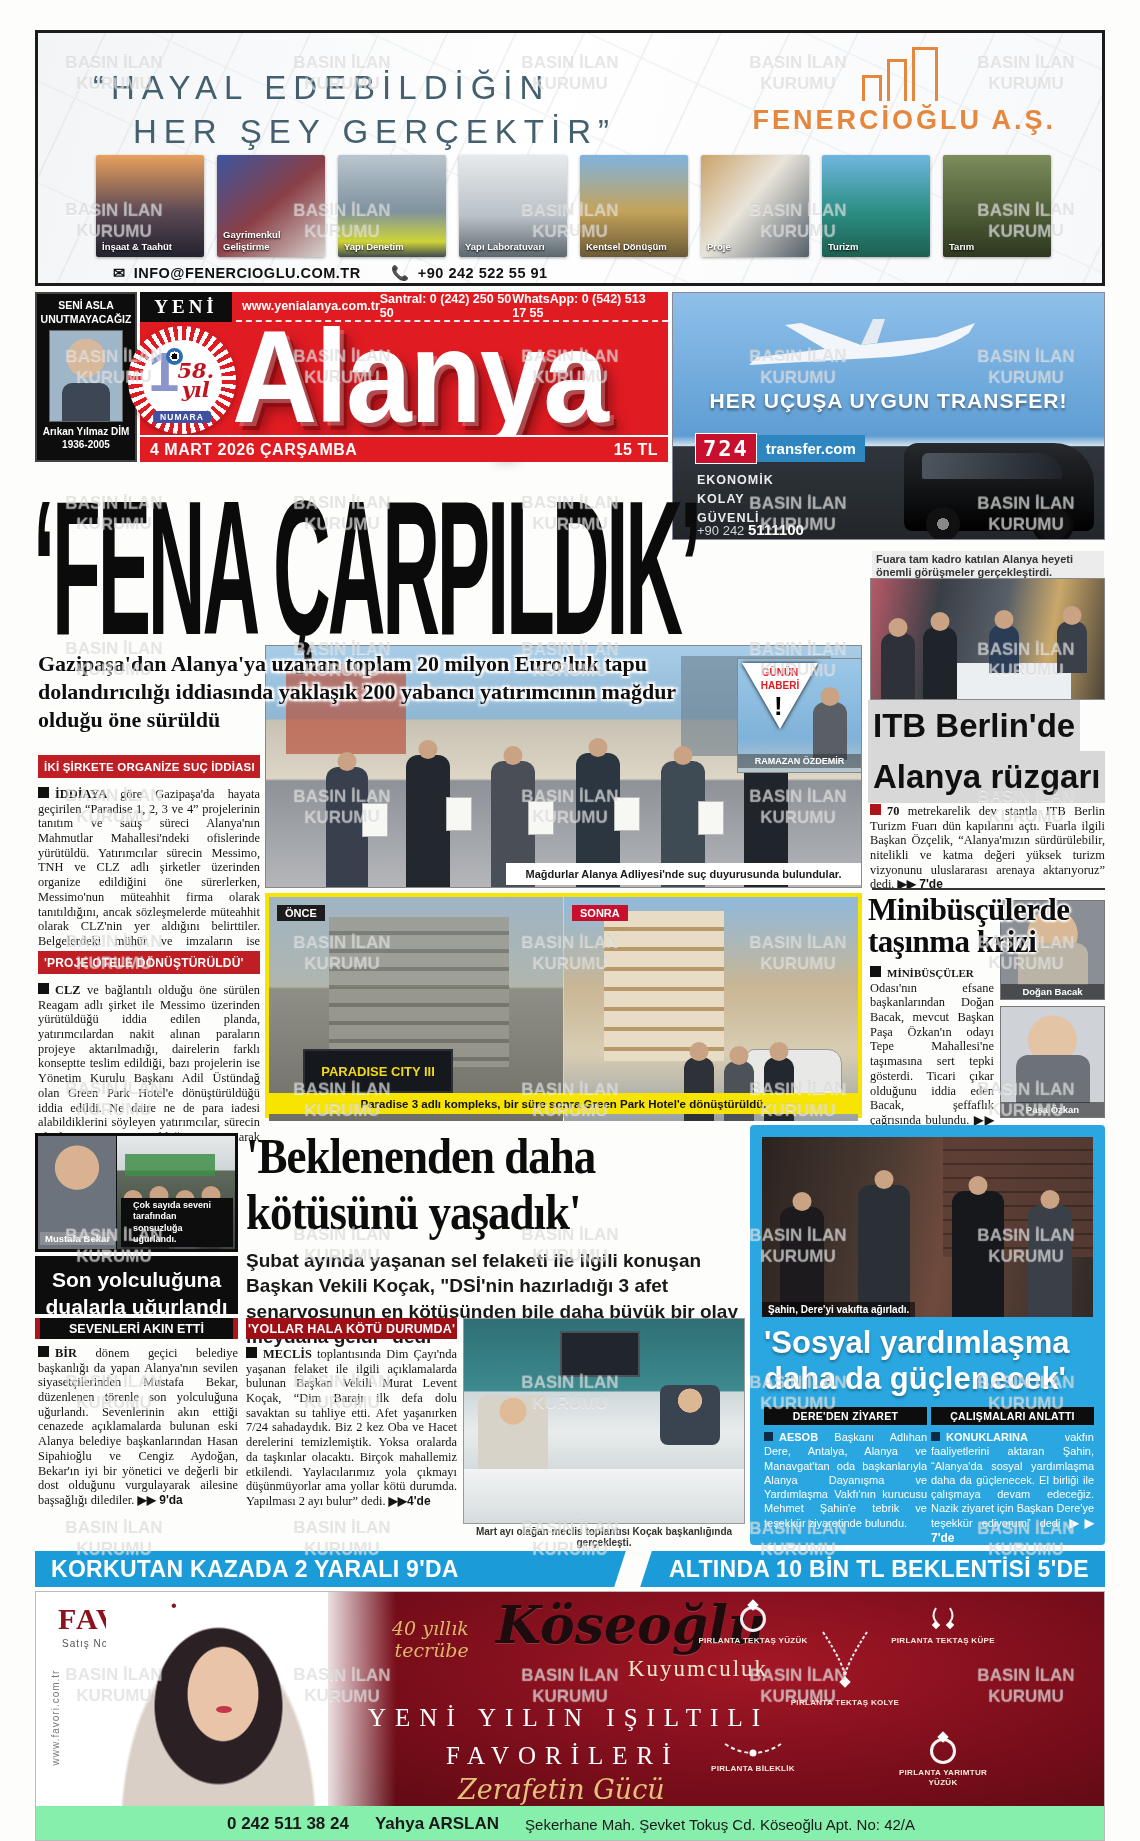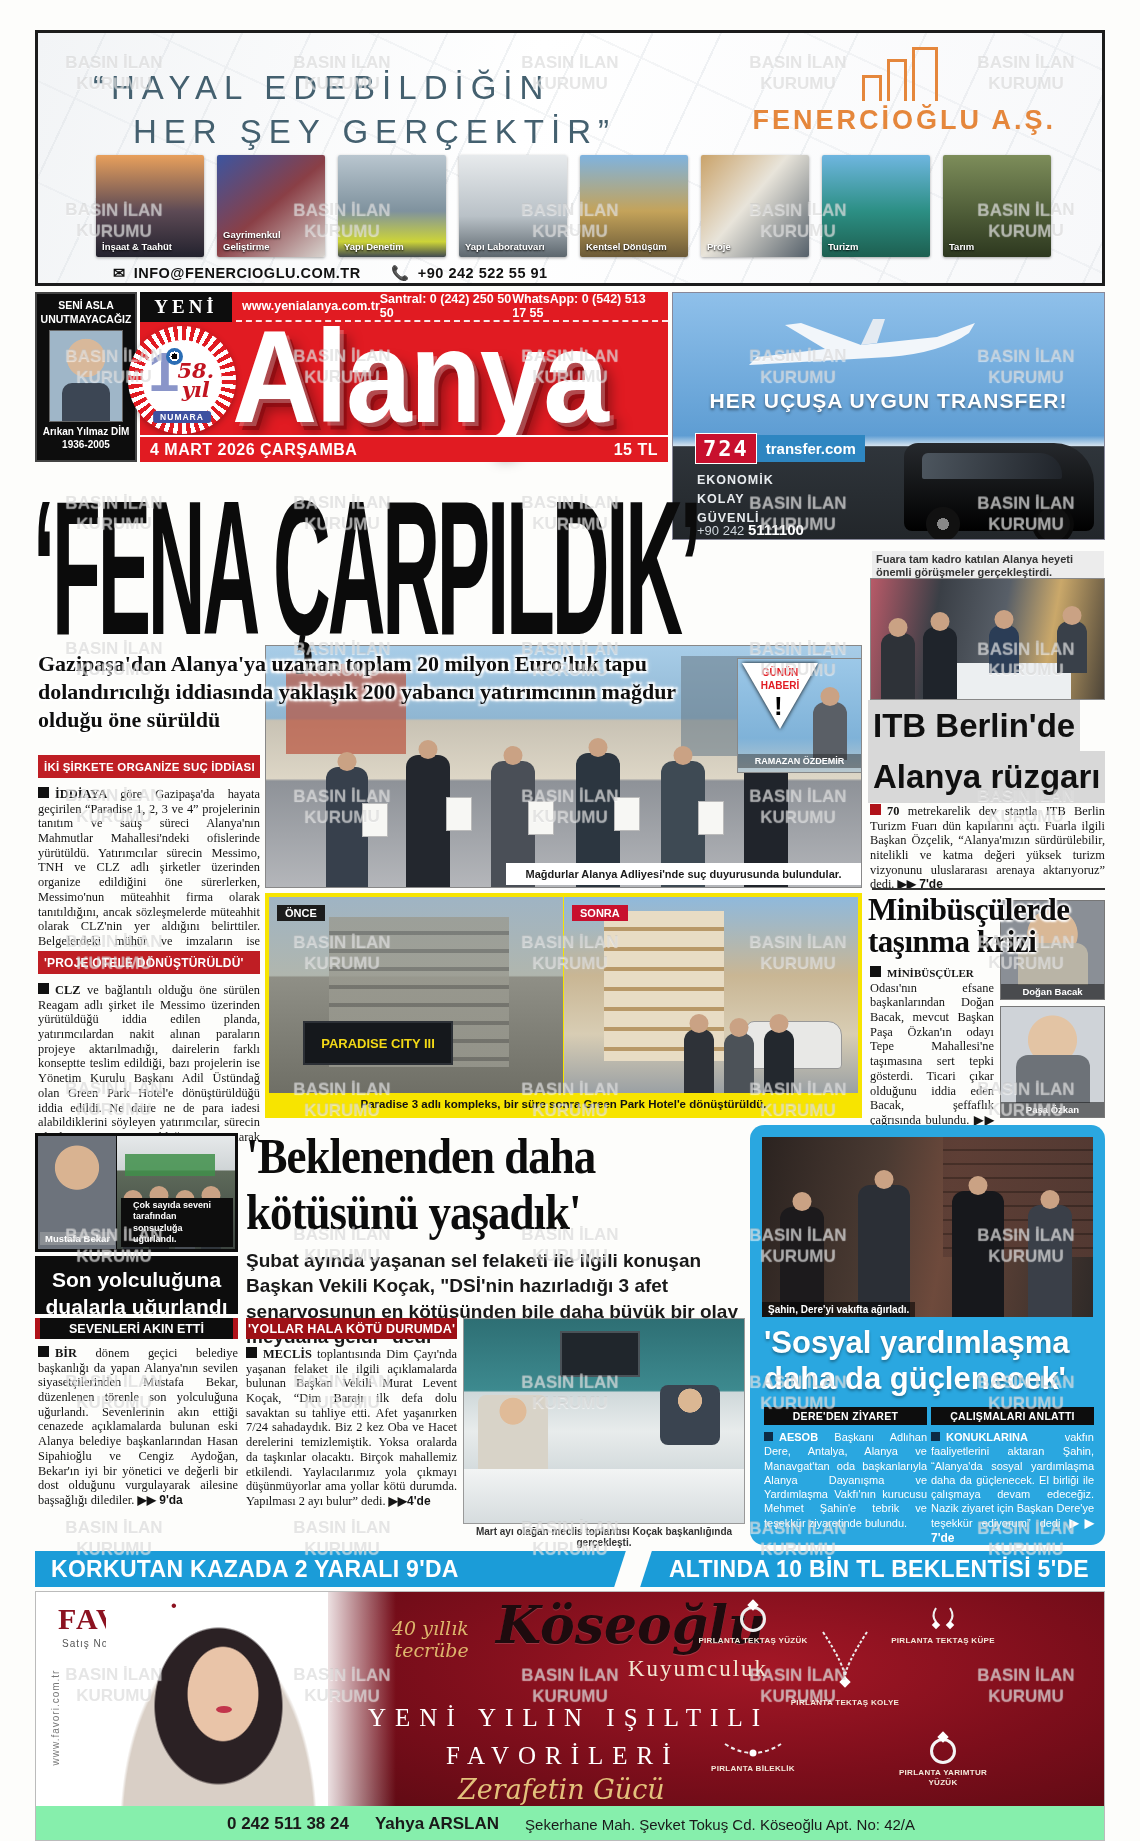--- a/index.html
+++ b/index.html
@@ -115,21 +115,21 @@
          border:1px solid #888;z-index:7;}
   .tri{position:absolute;left:4px;top:4px;width:0;height:0;border-left:38px solid transparent;
        border-right:38px solid transparent;border-top:66px solid #fff;filter:drop-shadow(0 0 2px #000);}
   .tri-txt{position:absolute;left:10px;top:8px;width:64px;text-align:center;color:#e11b22;font-size:10px;
        font-weight:bold;line-height:1.25;z-index:2;}
   .bang{position:absolute;left:36px;top:32px;color:#000;font-size:26px;font-weight:bold;z-index:2;}
   #reporter-strip{position:absolute;left:0;bottom:4px;width:100%;text-align:center;color:#fff;font-size:9px;
        font-weight:bold;background:rgba(40,40,40,.45);padding:2px 0;}
 
   #oncesonra{left:265px;top:893px;width:597px;height:225px;border:4px solid #f7e400;background:#f7e400;z-index:4;}
-  .os-photo{position:absolute;top:0;height:196px;}
+  .os-photo{position:absolute;top:0;height:224px;}
   .oslabel{position:absolute;top:8px;left:8px;color:#fff;font-size:11px;font-weight:bold;padding:2px 8px;z-index:3;}
   #billboard{position:absolute;left:34px;bottom:28px;width:150px;height:44px;background:#15181c;color:#f3d916;
        font-size:13px;font-weight:bold;display:flex;align-items:center;justify-content:center;border:2px solid #2c3036;}
   #os-cap{position:absolute;left:0;bottom:0;width:100%;height:21px;background:#f7e400;color:#111;font-size:11.5px;
        font-weight:bold;display:flex;align-items:center;justify-content:center;}
 
   
   .graybox{background:#d8d8d8;display:inline-block;padding:8px 5px;}
   #itb-h{left:868px;top:700px;font-size:33px;font-weight:bold;color:#101010;line-height:1.07;z-index:5;}
   #heyet-bar{left:870px;top:778px;width:235px;height:21px;background:#0d0d0d;color:#fff;font-size:13px;
@@ -147,21 +147,21 @@
   #funeral-bar{left:35px;top:1318px;width:203px;height:21px;background:#0d0d0d;color:#fff;font-size:12.5px;
        font-weight:bold;display:flex;align-items:center;justify-content:center;border-left:5px solid #b01219;border-right:5px solid #b01219;}
   #bek-h{left:246px;top:1128px;font-family:"Liberation Serif",serif;font-size:45px;font-weight:bold;
        color:#0c0c0c;line-height:1.12;transform:scaleY(1.12);transform-origin:left top;letter-spacing:-1px;}
   #bek-sub{left:246px;top:1248px;width:500px;font-size:19px;font-weight:bold;color:#191919;line-height:1.33;}
   #yollar-bar{left:246px;top:1318px;width:211px;height:21px;background:#9e1016;}
   #meclis-photo{left:463px;top:1318px;width:282px;height:206px;background:
        linear-gradient(#2e6f74 0%,#3d8a8f 35%,#cfd8da 36%,#e8ecec 55%,#b9c4c8 100%);border:1px solid #999;}
   #meclis-cap{left:463px;top:1526px;width:282px;font-size:10px;color:#333;font-weight:bold;text-align:center;}
 
-  #charity{left:750px;top:1125px;width:355px;height:420px;background:#2aa7e0;border-radius:14px;z-index:5;padding-left:21px;}
+  #charity{left:750px;top:1125px;width:355px;height:420px;background:#2aa7e0;border-radius:4px;z-index:5;padding-left:21px;}
   #charity .photo{left:12px;top:12px;width:331px;height:180px;background:
        linear-gradient(100deg,#2b2320 0%,#4a3a32 35%,#6e4a3c 55%,#2f2a28 100%);}
   .brick{position:absolute;right:0;top:0;width:150px;height:120px;opacity:.8;background:
        repeating-linear-gradient(#5a3c34 0 12px,#3c2822 12px 14px);}
   #charity-h{position:absolute;left:14px;top:200px;color:#fff;font-size:31px;font-weight:bold;line-height:1.15;
        text-shadow:0 2px 3px rgba(0,0,0,.35);}
   .chcol{position:absolute;top:282px;width:163px;color:#fff;}
   .chbar{background:#0d0d0d;color:#fff;font-size:10.5px;font-weight:bold;text-align:center;padding:3px 0;margin-bottom:5px;letter-spacing:.3px;}
   .chbody{font-size:11px;line-height:1.3;text-align:justify;}
 

